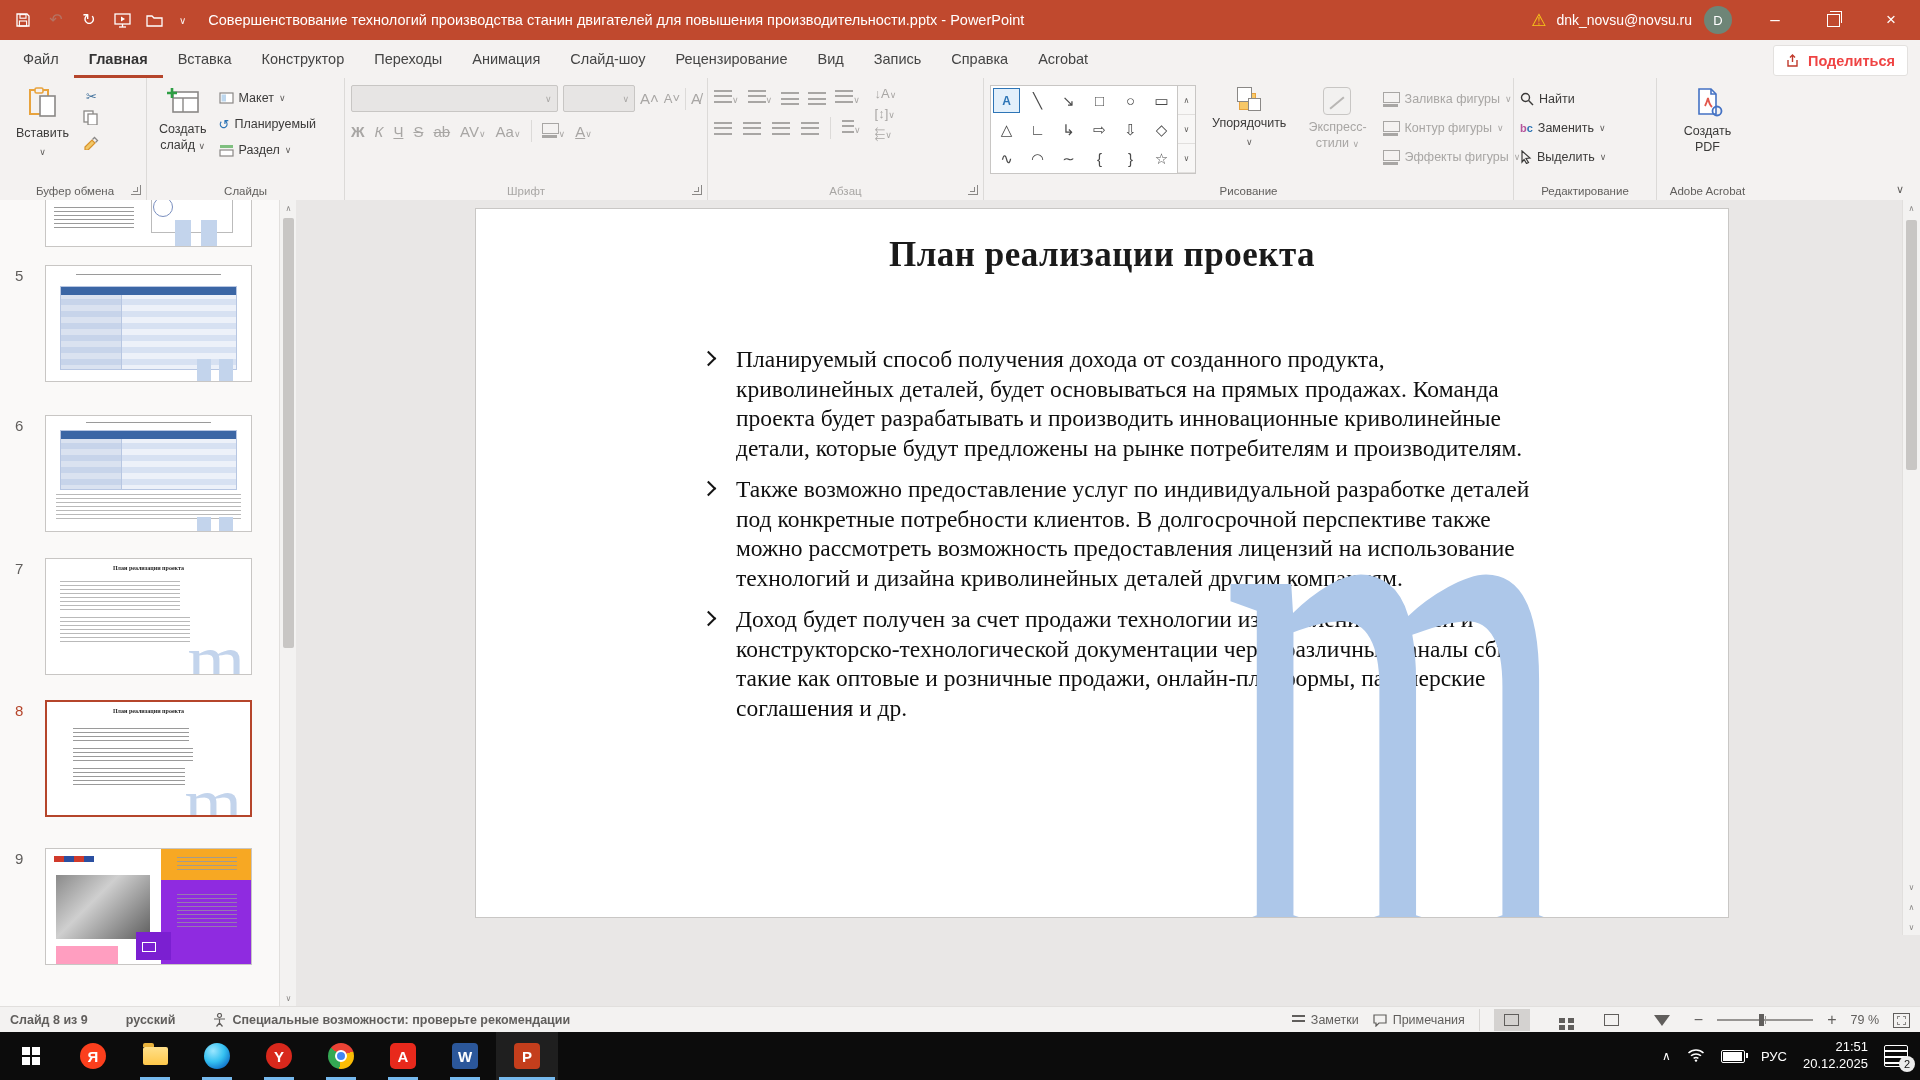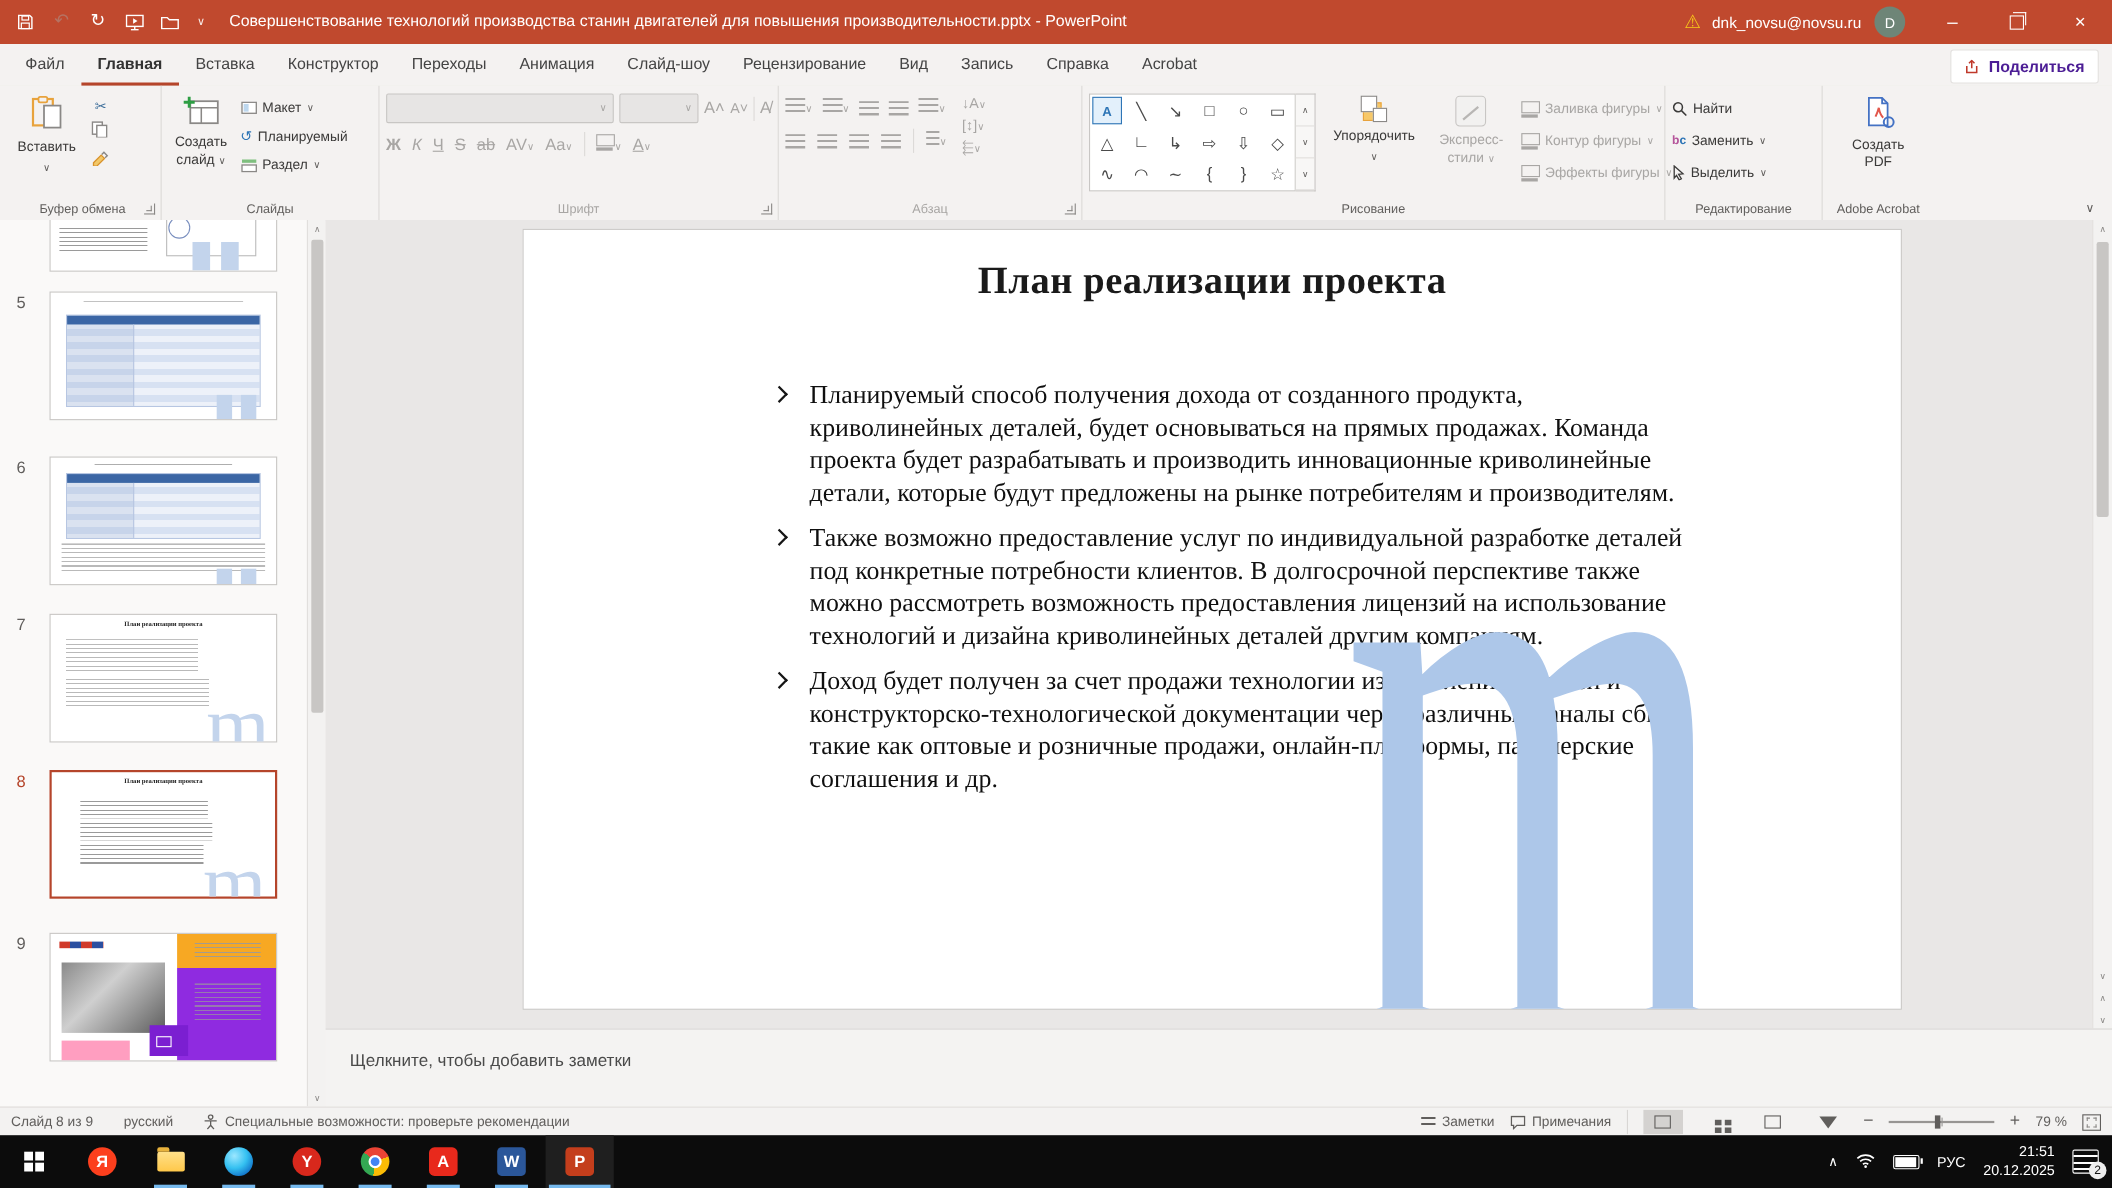--- a/index.html
+++ b/index.html
@@ -22,21 +22,21 @@
   .avatar{width:28px;height:28px;border-radius:50%;background:#6E8577;color:#fff;font-size:13px;display:flex;align-items:center;justify-content:center;margin-right:14px;}
   .winbtn{width:58px;height:40px;display:flex;align-items:center;justify-content:center;font-size:17px;color:#fff;}
   .restore-g{width:11px;height:11px;border:1.4px solid #fff;position:relative;}
   .restore-g::before{content:"";position:absolute;left:2px;top:-4px;width:11px;height:11px;border:1.4px solid #fff;border-left:0;border-bottom:0;}
 
   
   .tabsrow{position:absolute;top:40px;left:0;right:0;height:38px;background:#F4F2F1;display:flex;align-items:stretch;padding-left:8px;}
   .tab{padding:0 15px;display:flex;align-items:center;font-size:14.5px;color:#444;}
   .tab.active{font-weight:700;color:#333;box-shadow:inset 0 -3px 0 #B5452B;}
   .share-btn{position:absolute;right:12px;top:45px;height:29px;display:flex;align-items:center;gap:7px;background:#fff;
-      border:1px solid #E3E1DF;border-radius:3px;padding:0 12px;color:#4c1d95;font-size:14.5px;font-weight:700;}
+      border:1px solid #E3E1DF;border-radius:3px;padding:0 12px;color:#ef4444;font-size:14.5px;font-weight:700;}
 
   
   .ribbon{position:absolute;top:78px;left:0;right:0;height:122px;background:#F4F2F1;border-bottom:1px solid #D8D6D4;}
   .rgroups{display:flex;height:100%;padding-left:4px;}
   .rgroup{position:relative;height:100%;box-sizing:border-box;padding:7px 6px 20px;flex:0 0 auto;}
   .rgroup+.rgroup{border-left:1px solid #DCDAD8;}
   .glabel{position:absolute;bottom:3px;left:0;right:0;text-align:center;font-size:11.5px;color:#605E5C;white-space:nowrap;}
   .launcher{position:absolute;bottom:5px;right:5px;width:9px;height:9px;border-right:1.4px solid #8A8886;border-bottom:1.4px solid #8A8886;}
   .launcher::before{content:"";position:absolute;right:2px;bottom:2px;width:4px;height:4px;border-right:1.4px solid #8A8886;border-bottom:1.4px solid #8A8886;transform:rotate(0deg);}
   .bigbtn{display:flex;flex-direction:column;align-items:center;justify-content:flex-start;gap:5px;padding:2px 6px;font-size:12.5px;color:#3b3a39;text-align:center;line-height:1.25;}
@@ -96,21 +96,21 @@
   .wmk{position:absolute;left:745px;top:80px;font-family:"Liberation Serif","DejaVu Serif",serif;font-size:780px;line-height:1;
       color:#ADC7E9;transform:scaleX(.58);transform-origin:left top;}
 
   
   .notes{position:absolute;left:296px;right:0;top:935px;height:71px;background:#F4F3F2;border-top:1px solid #D8D6D4;}
   .notes-text{position:absolute;left:22px;top:20px;font-size:15.5px;color:#4a4a4a;}
 
   
   .status{position:absolute;left:0;right:0;top:1006px;height:26px;background:#F3F2F1;border-top:1px solid #E1DFDD;
       display:flex;align-items:center;font-size:12.5px;color:#605E5C;}
-  .st-left{display:flex;gap:28px;padding-left:10px;}
+  .st-left{display:flex;gap:38px;padding-left:10px;font-weight:bold;}
   .st-item{display:flex;align-items:center;gap:6px;white-space:nowrap;}
   .st-right{margin-left:auto;display:flex;align-items:center;gap:14px;padding-right:10px;}
   .vb{width:36px;height:22px;display:flex;align-items:center;justify-content:center;}
   .vb.sel{background:#D4D2D0;}
   .vb i{display:block;width:15px;height:12px;border:1.3px solid #605E5C;box-sizing:border-box;}
   .vb.sorter i{border:0;width:6px;height:5px;background:#605E5C;box-shadow:9px 0 0 #605E5C,0 7px 0 #605E5C,9px 7px 0 #605E5C;}
   .vb.show i{border:0;width:0;height:0;border-left:8px solid transparent;border-right:8px solid transparent;border-top:11px solid #605E5C;}
   .ztrack{width:96px;height:2px;background:#979593;position:relative;}
   .ztrack::before{content:"";position:absolute;left:50%;top:-3px;width:1px;height:8px;background:#979593;}
   .zthumb{position:absolute;left:42px;top:-5px;width:5px;height:12px;background:#605E5C;}
@@ -533,23 +533,20 @@
 
     <div class="vscroll" style="right:0;top:0;height:735px;border-left:1px solid #E1DFDD">
       <span class="varrow" style="top:0">∧</span>
       <span class="vthumb" style="top:20px;height:250px"></span>
       <span class="varrow" style="bottom:40px">∨</span>
       <span class="varrow" style="bottom:20px">∧</span>
       <span class="varrow" style="bottom:0">∨</span>
     </div>
   </div>
 
-  <div class="notes">
-    <div class="notes-text">Щелкните, чтобы добавить заметки</div>
-  </div>
 
   <div class="status">
     <div class="st-left">
       <span class="st-item">Слайд 8 из 9</span>
       <span class="st-item">русский</span>
       <span class="st-item">
         <svg width="13" height="14" viewBox="0 0 13 14">
             <circle cx="6.5" cy="2.5" r="2" fill="none" stroke="#605E5C" stroke-width="1.2"></circle>
             <path d="M1 6h11M6.5 6v4M6.5 10L3.5 13.5M6.5 10l3 3.5" fill="none" stroke="#605E5C" stroke-width="1.2"></path>
           </svg>

